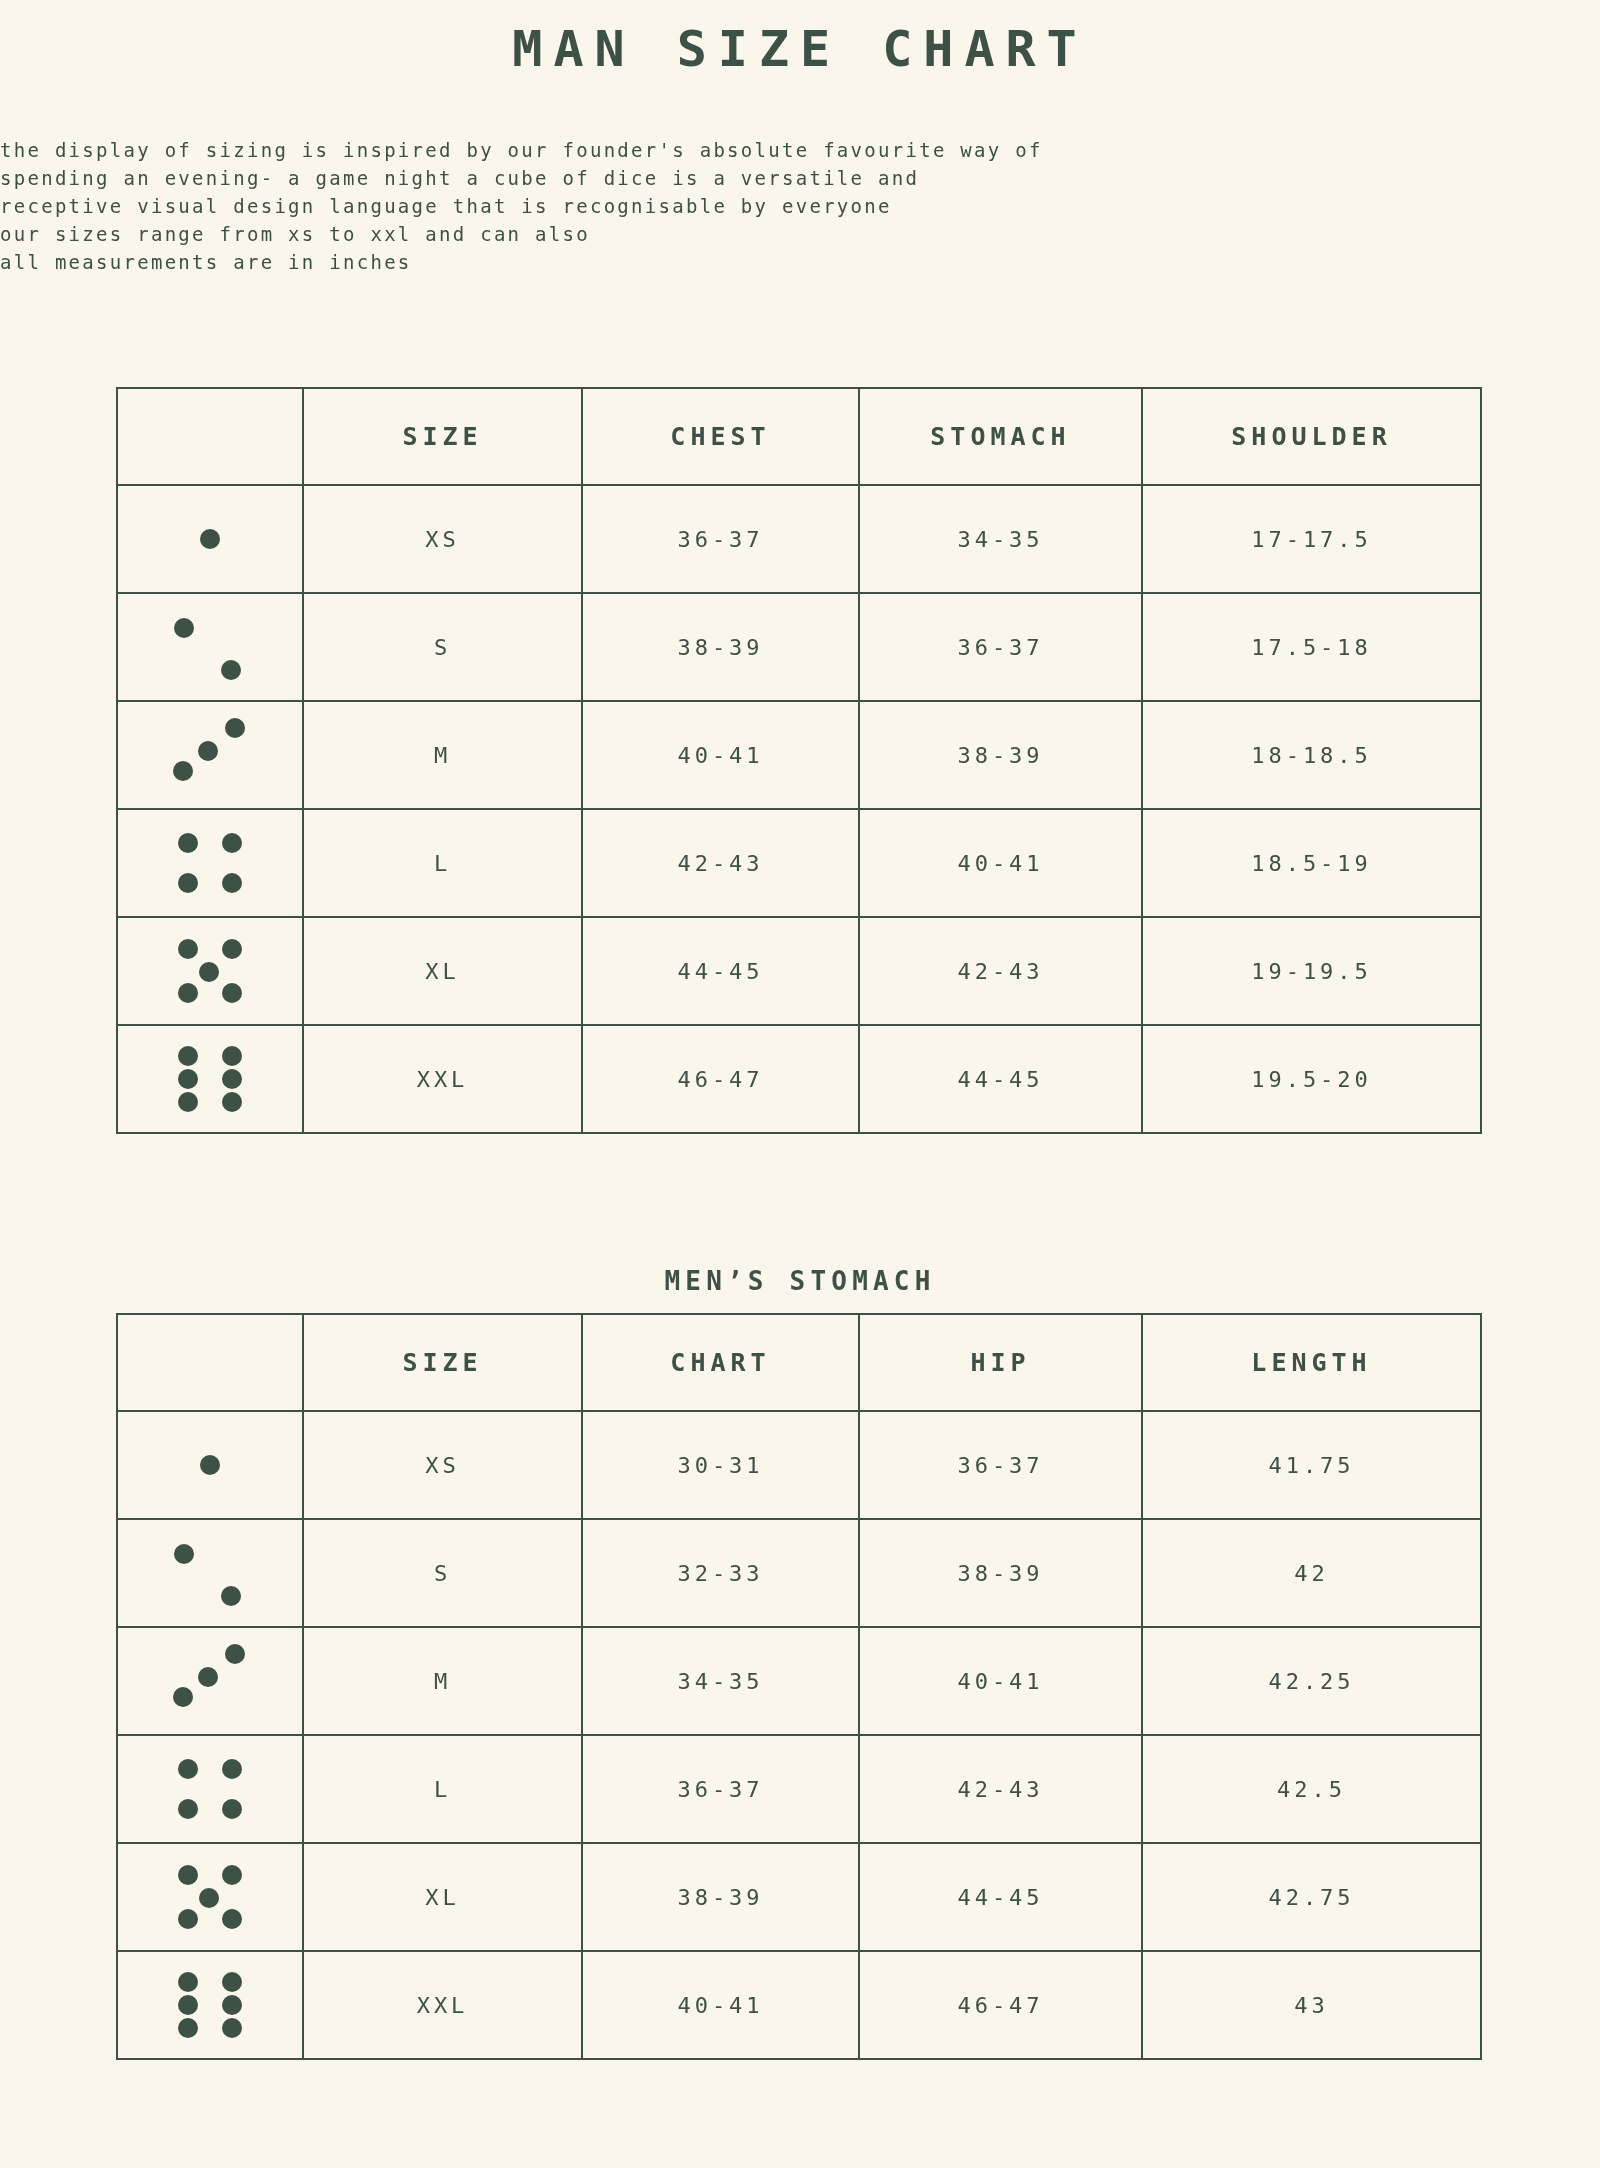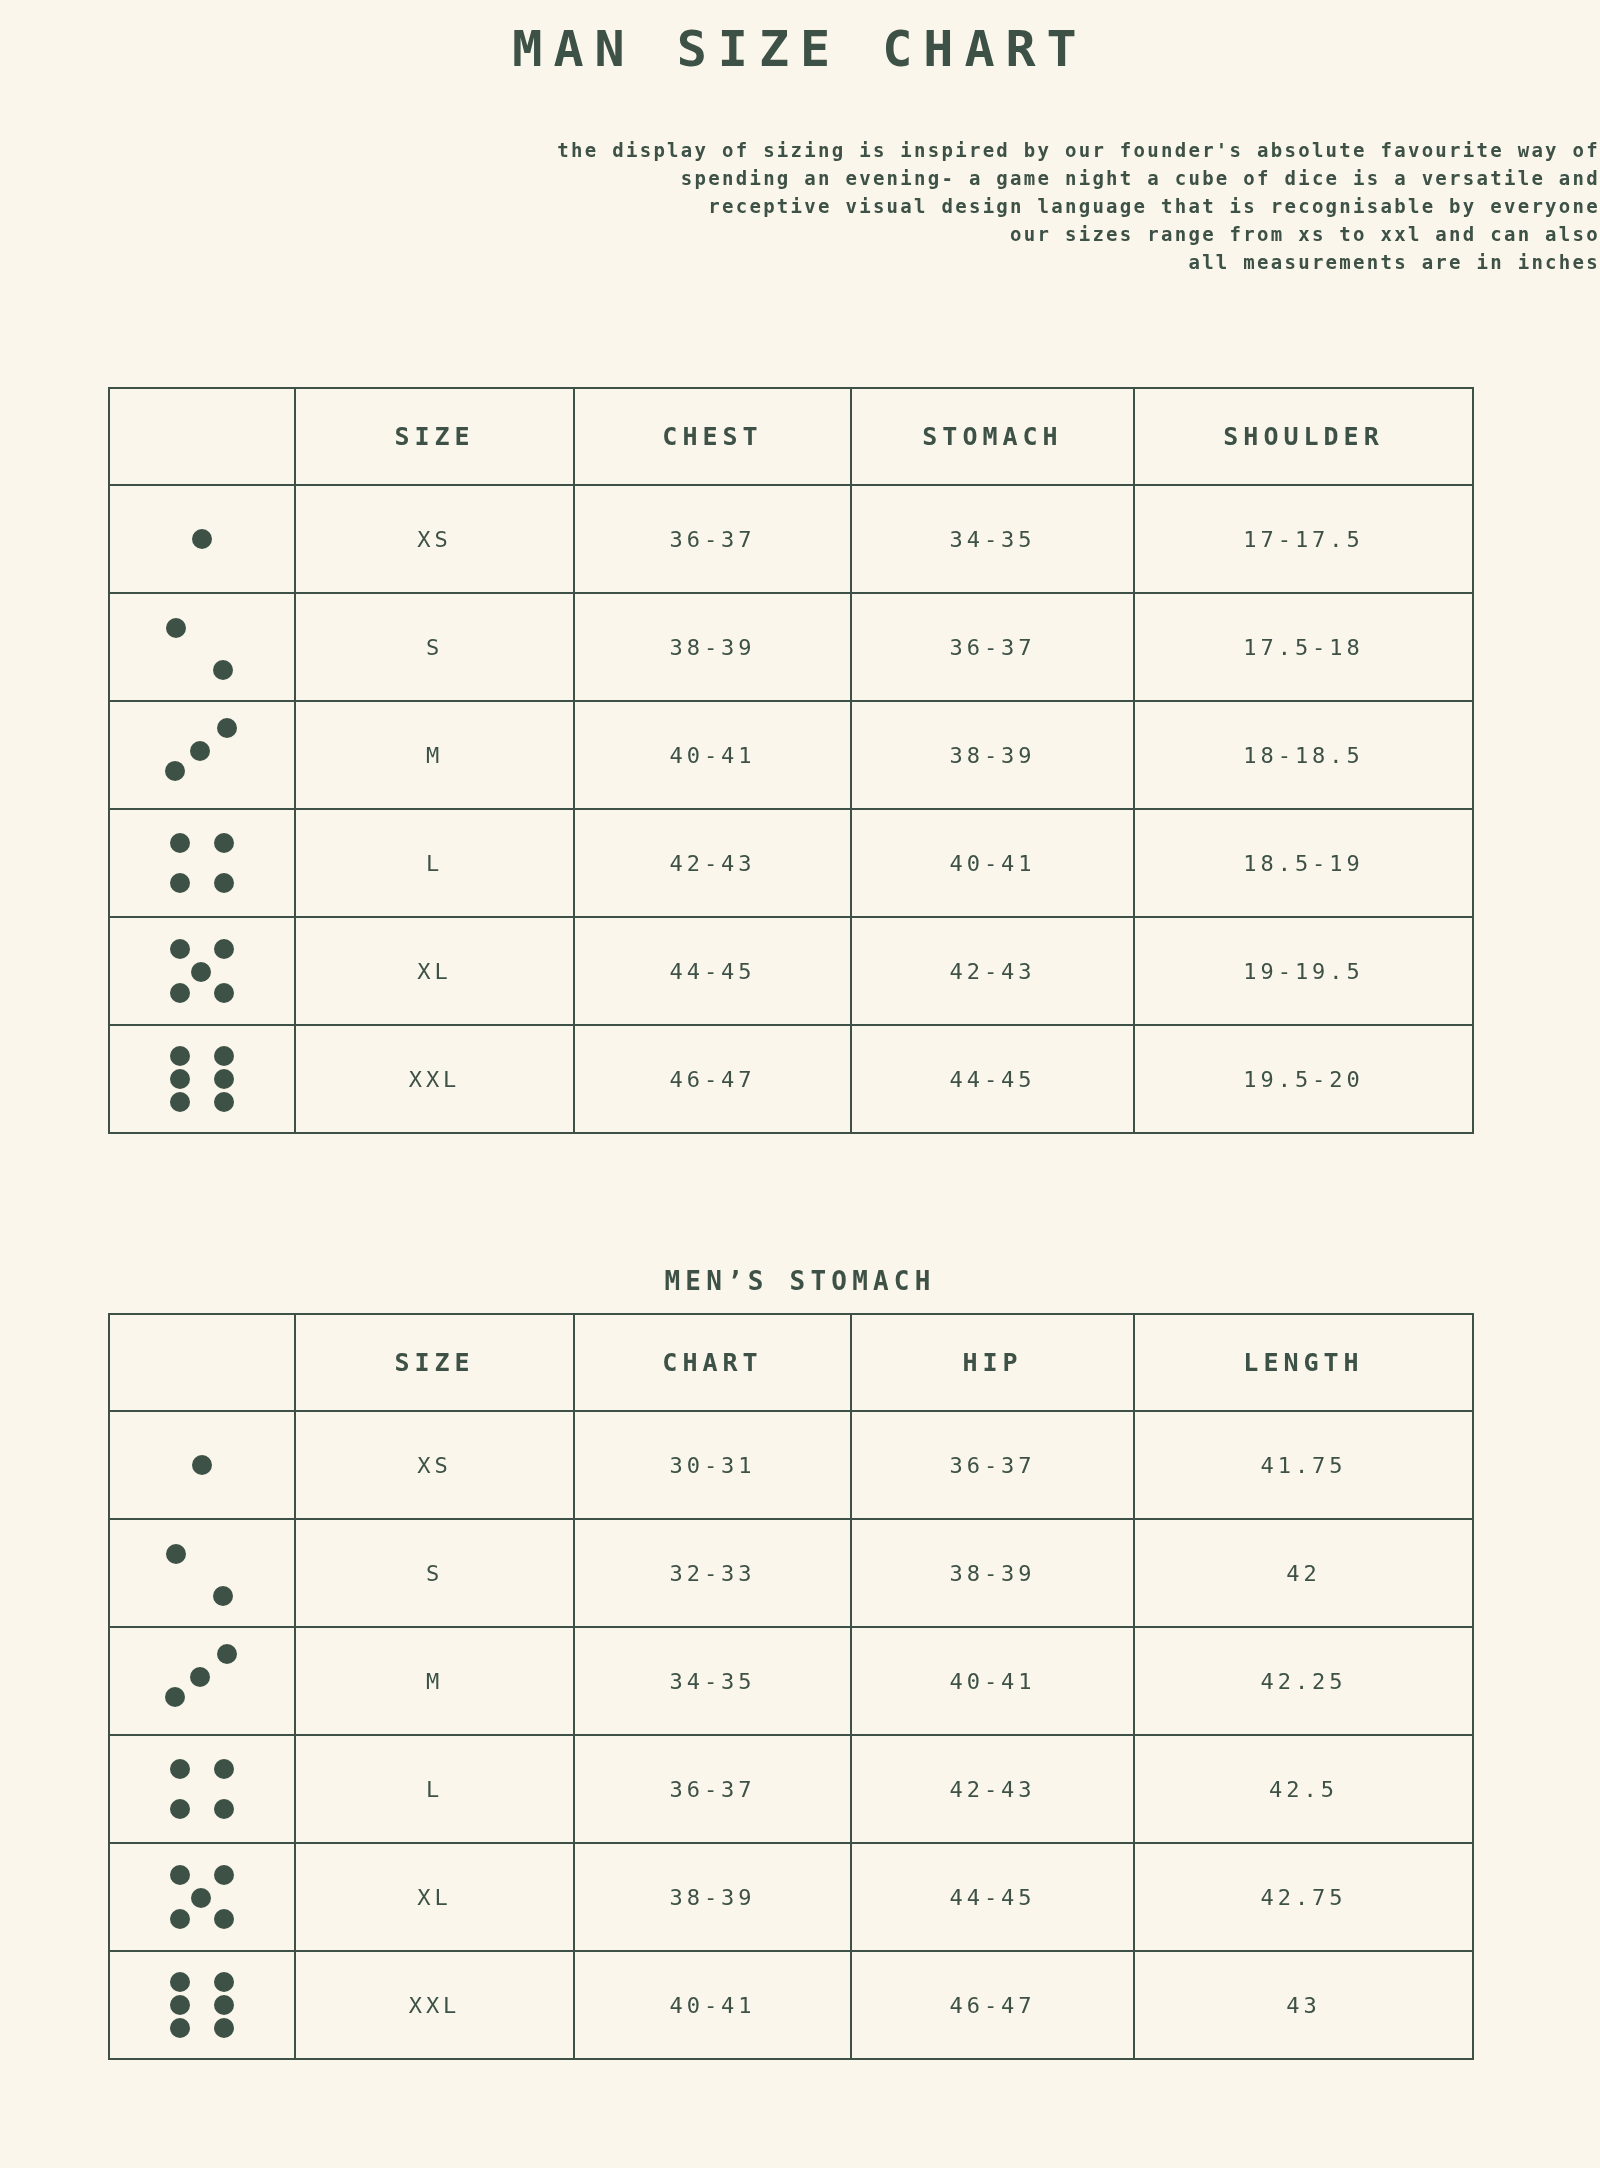--- a/index.html
+++ b/index.html
@@ -26,43 +26,43 @@
     font-size:50px;
     font-weight:700;
     letter-spacing:0.22em;
     line-height:62px;
   }
   .intro{
     position:absolute;
     top:136px;
     left:0;
     width:100%;
-    text-align:right;
+    text-align:left;
     font-size:19px;
     line-height:28px;
     letter-spacing:0.12em;
-    font-weight:700;
+    font-weight:400;
   }
   .section-heading{
     position:absolute;
     left:0;
     width:100%;
     margin:0;
     text-align:center;
     font-size:26px;
     font-weight:700;
     letter-spacing:0.2em;
     line-height:36px;
   }
   .heading-top{top:338px;}
   .heading-bottom{top:1263px;}
 
   .size-table{
     position:absolute;
-    left:108px;
+    left:116px;
     width:1364px;
     border-collapse:collapse;
     table-layout:fixed;
   }
   .table-top{top:387px;}
   .table-bottom{top:1313px;}
 
   .size-table col.col-dice{width:186px;}
   .size-table col.col-size{width:279px;}
   .size-table col.col-a{width:277px;}

